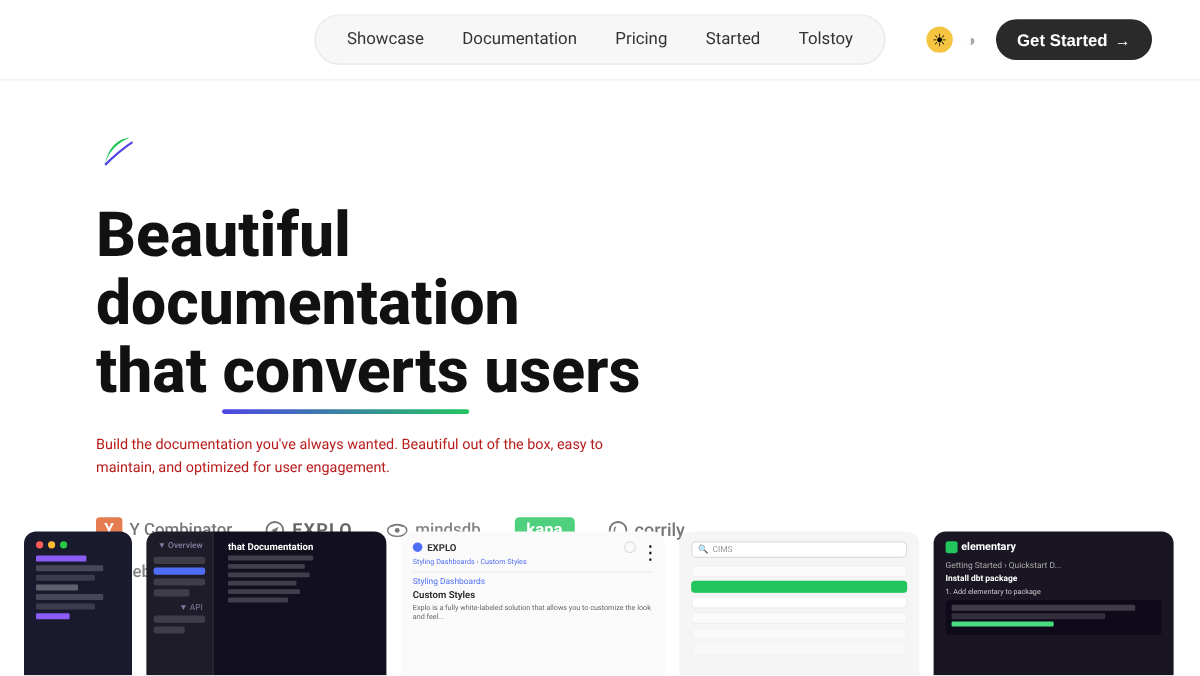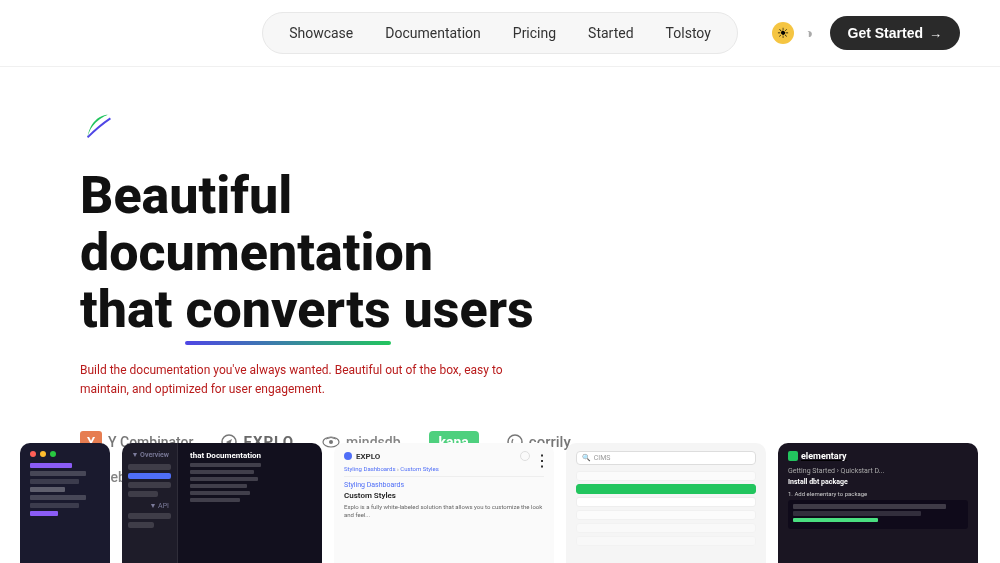--- a/index.html
+++ b/index.html
@@ -407,21 +407,20 @@
 
     .sc-sidebar-item.active {
       background: #4f6ef7;
     }
 
     .elementary-logo {
       display: flex;
       align-items: center;
       gap: 3px;
       margin-bottom: 6px;
-      text-decoration: underline;
     }
 
     .elem-icon {
       width: 10px;
       height: 10px;
       background: #22c55e;
       border-radius: 2px;
     }
 
     .elem-text {

